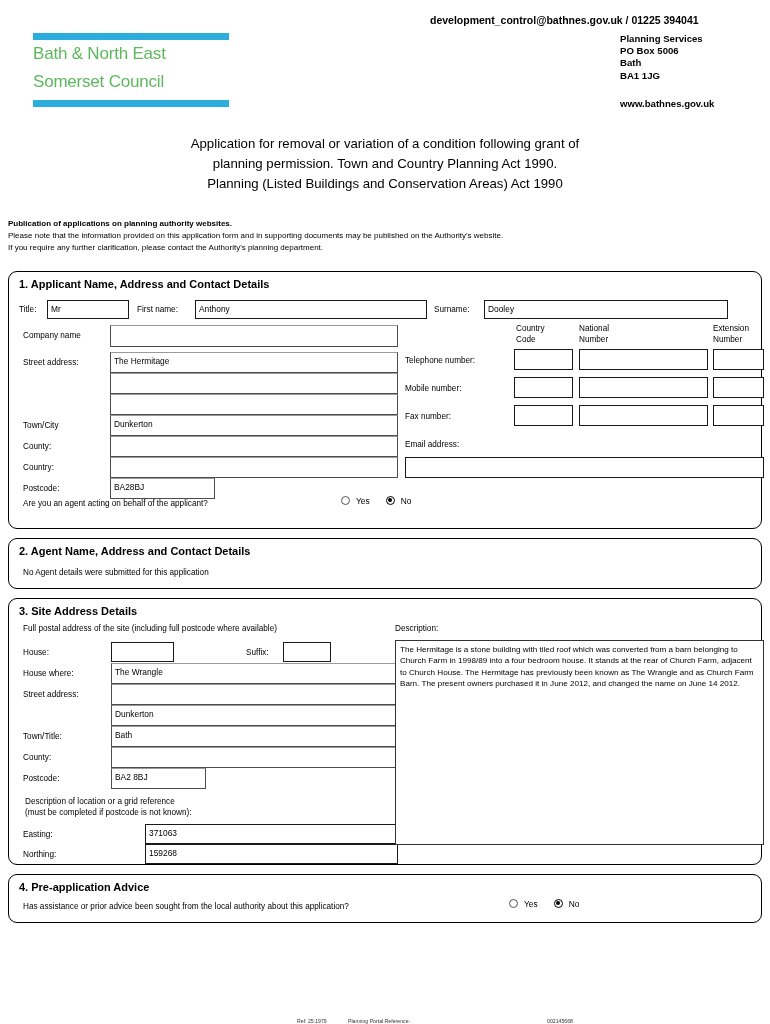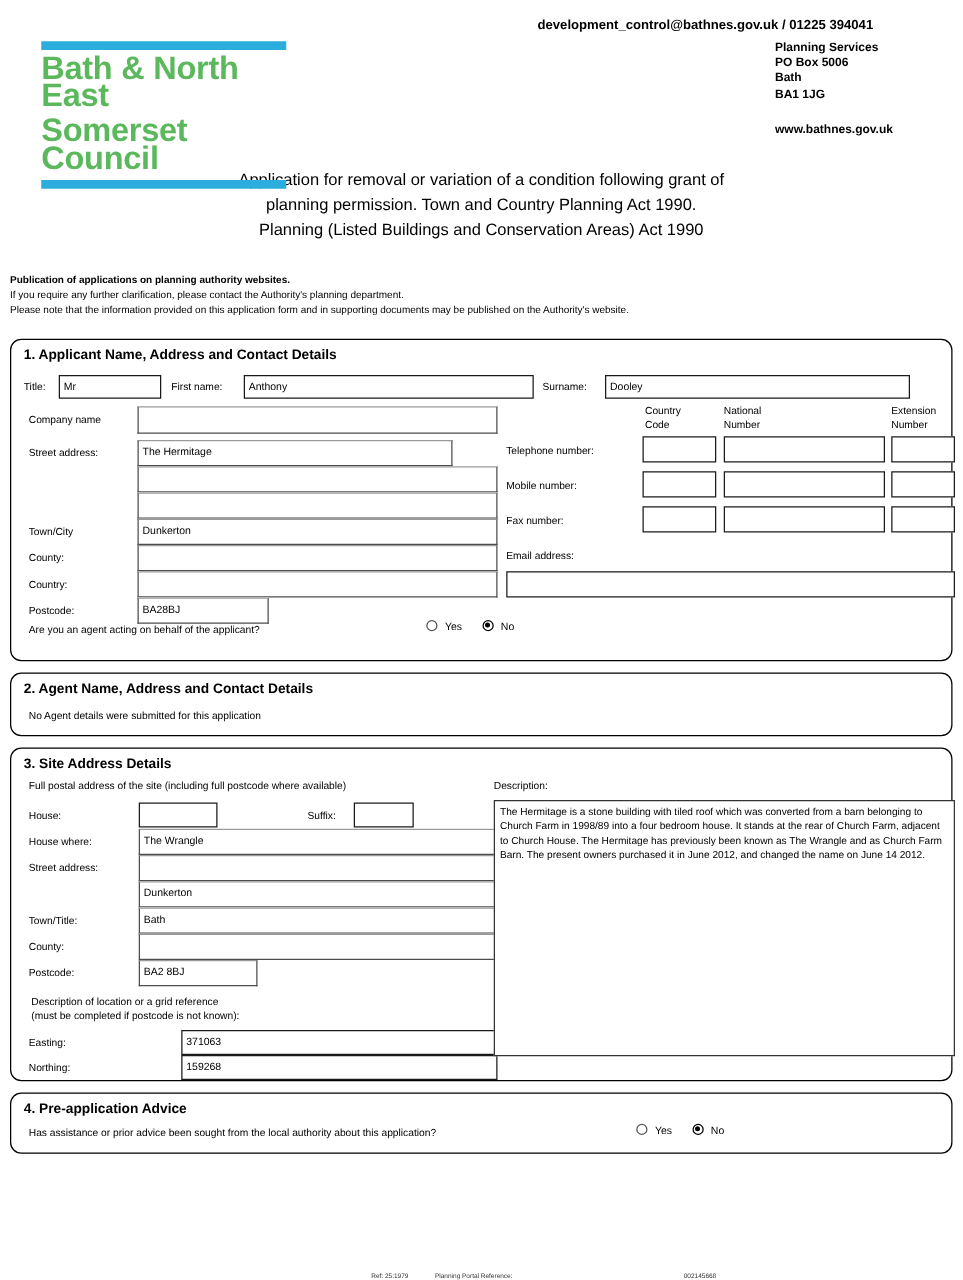--- a/index.html
+++ b/index.html
@@ -35,22 +35,22 @@
     width: 196px;
   }
   .logo-bar {
     height: 7px;
     background: #2badde;
     width: 196px;
   }
   .logo-bar.bottom { margin-top: 4px; }
   .logo-text {
     color: #5cb85c;
-    font-weight: bold;
-    font-size: 26px;
+    font-weight: normal;
+    font-size: 17px;
     line-height: 22px;
     letter-spacing: -0.2px;
     padding: 3px 0 3px 0;
     font-family: "Liberation Sans", sans-serif;
   }
   .contact-block {
     position: absolute;
     left: 430px;
     top: 14px;
     font-size: 10.5px;
@@ -196,42 +196,42 @@
   </div>
 
   <div class="title">
     <div>Application for removal or variation of a condition following grant of</div>
     <div>planning permission. Town and Country Planning Act 1990.</div>
     <div>Planning (Listed Buildings and Conservation Areas) Act 1990</div>
   </div>
 
   <div class="pub-note">
     <div class="b">Publication of applications on planning authority websites.</div>
+    <div>Please note that the information provided on this application form and in supporting documents may be published on the Authority's website.</div>
     <div>If you require any further clarification, please contact the Authority's planning department.</div>
-    <div>Please note that the information provided on this application form and in supporting documents may be published on the Authority's website.</div>
   </div>
 
   <div class="section" style="margin-top:17px; height:258px;">
     <div class="section-title">1.  Applicant Name, Address and Contact Details</div>
     <div class="sec-body" style="height:228px;">
 
       <div class="lbl" style="left:10px; top:11px;">Title:</div>
       <div class="fld dark" style="left:38px; top:6px; width:82px; height:19px;">Mr</div>
 
       <div class="lbl" style="left:128px; top:11px;">First name:</div>
       <div class="fld dark" style="left:186px; top:6px; width:232px; height:19px;">Anthony</div>
 
       <div class="lbl" style="left:425px; top:11px;">Surname:</div>
       <div class="fld dark" style="left:475px; top:6px; width:244px; height:19px;">Dooley</div>
 
       <div class="lbl" style="left:14px; top:37px;">Company name</div>
       <div class="fld" style="left:101px; top:31px; width:288px; height:22px;"></div>
 
       <div class="lbl" style="left:14px; top:64px;">Street address:</div>
-      <div class="fld" style="left:101px; top:58px; width:252px; height:21px;">The Hermitage</div>
+      <div class="fld" style="left:101px; top:58px; width:288px; height:21px;">The Hermitage</div>
       <div class="fld" style="left:101px; top:79px; width:288px; height:21px;"></div>
       <div class="fld" style="left:101px; top:100px; width:288px; height:21px;"></div>
 
       <div class="lbl" style="left:14px; top:127px;">Town/City</div>
       <div class="fld" style="left:101px; top:121px; width:288px; height:21px;">Dunkerton</div>
 
       <div class="lbl" style="left:14px; top:148px;">County:</div>
       <div class="fld" style="left:101px; top:142px; width:288px; height:21px;"></div>
 
       <div class="lbl" style="left:14px; top:169px;">Country:</div>

